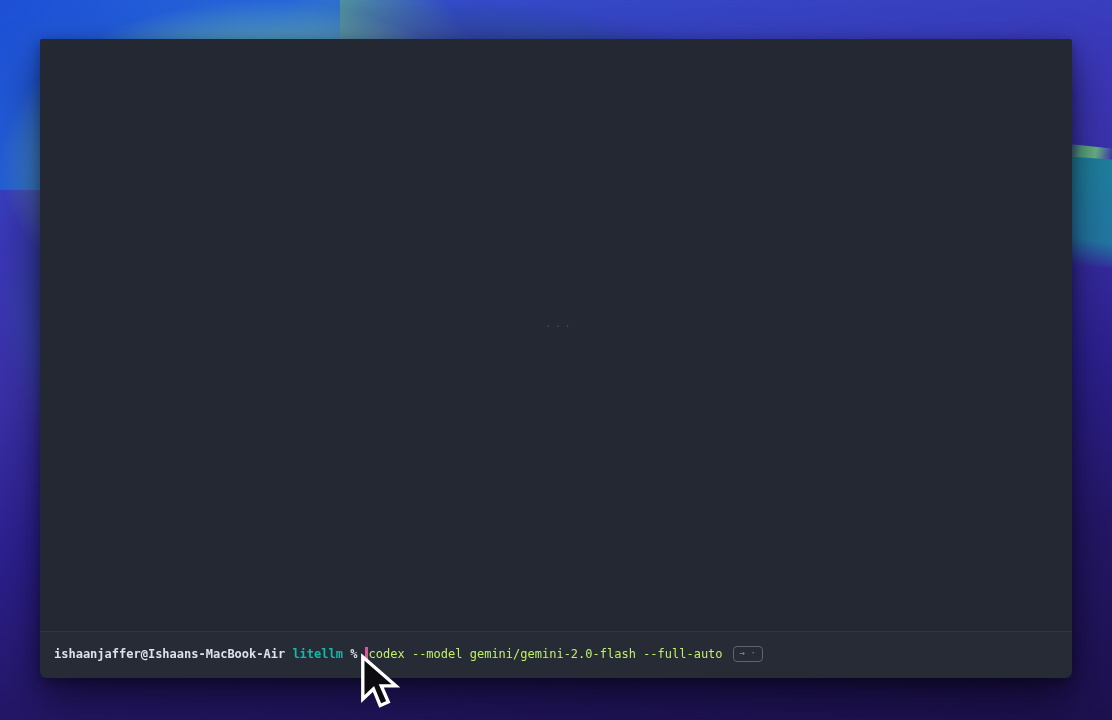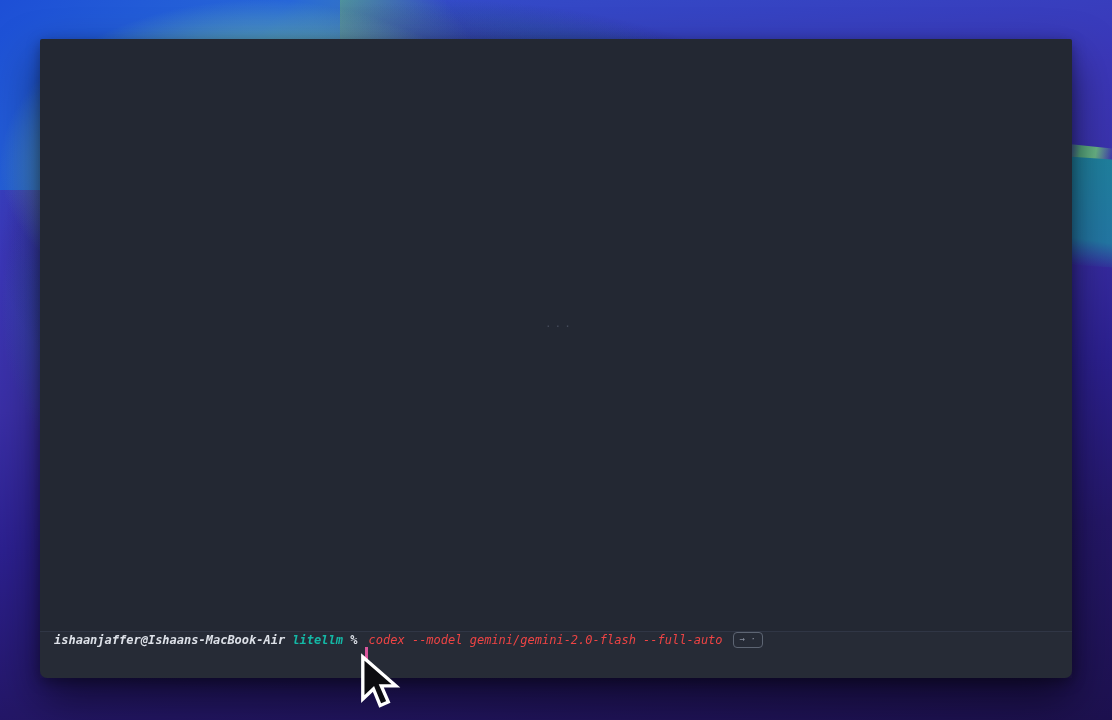--- a/index.html
+++ b/index.html
@@ -73,24 +73,24 @@
   .terminal-output{position:absolute;left:0;right:0;top:0;height:592px;}
   .loading-dots{
     position:absolute;left:505px;top:281px;
     font-size:11px;letter-spacing:3px;color:#454b5a;
   }
   .terminal-divider{
     position:absolute;left:0;right:0;top:592px;height:1px;background:#303645;
   }
   .prompt-row{
     position:absolute;left:0;right:0;top:593px;bottom:0;
-    display:flex;align-items:flex-start;
+    display:flex;align-items:center;
     padding:0 0 2px 14px;
     background:rgba(255,255,255,0.015);
-    font-size:12px;line-height:16px;white-space:pre;font-style:italic;
+    font-size:12px;line-height:16px;white-space:pre;
   }
   .seg{margin-right:7.2px;}
   .prompt-bold{font-weight:bold;}
   .caret{
     display:inline-block;width:3px;height:15px;margin-right:1px;
     vertical-align:middle;align-self:center;
   }
   .hint-badge{
     display:inline-block;margin-left:10px;
     border:1px solid #5d6573;border-radius:4px;
@@ -117,20 +117,20 @@
     <span class="loading-dots">···</span>
   </div>
 
   <div class="terminal-divider"></div>
 
   <div class="prompt-row">
     <span class="seg prompt-bold" style="color: rgb(221, 225, 232);">ishaanjaffer@Ishaans-MacBook-Air</span>
     <span class="seg prompt-bold" style="color: #14b8a6;">litellm</span>
     <span class="seg prompt-bold" style="color: rgb(221, 225, 232);">%</span>
     <span class="caret" style="background-color: rgb(217, 85, 156);"></span>
-    <span style="color: #ef4444;">codex --model gemini/gemini-2.0-flash --full-auto</span>
+    <span style="color: #bef264;">codex --model gemini/gemini-2.0-flash --full-auto</span>
     <span class="hint-badge">→ ·</span>
   </div>
 </div>
 
 <svg class="mouse-cursor" viewBox="0 0 30 44" xmlns="http://www.w3.org/2000/svg">
   <path d="M2,2 L2,32 L9.6,24.8 L14.4,36.6 L20.2,34.1 L15.2,22.6 L25.6,22.6 Z" fill="#0c0c10" stroke="#ffffff" stroke-width="2.4" stroke-linejoin="miter"></path>
 </svg>
 
 </body></html>

